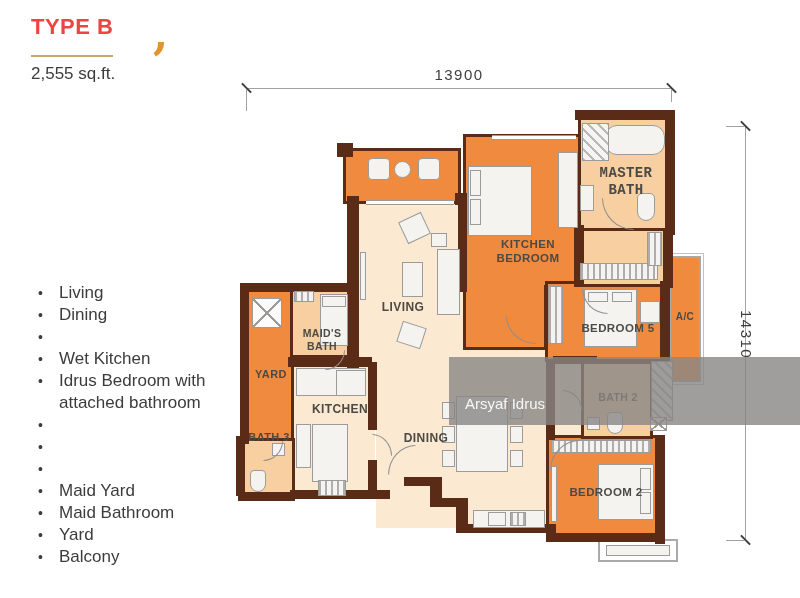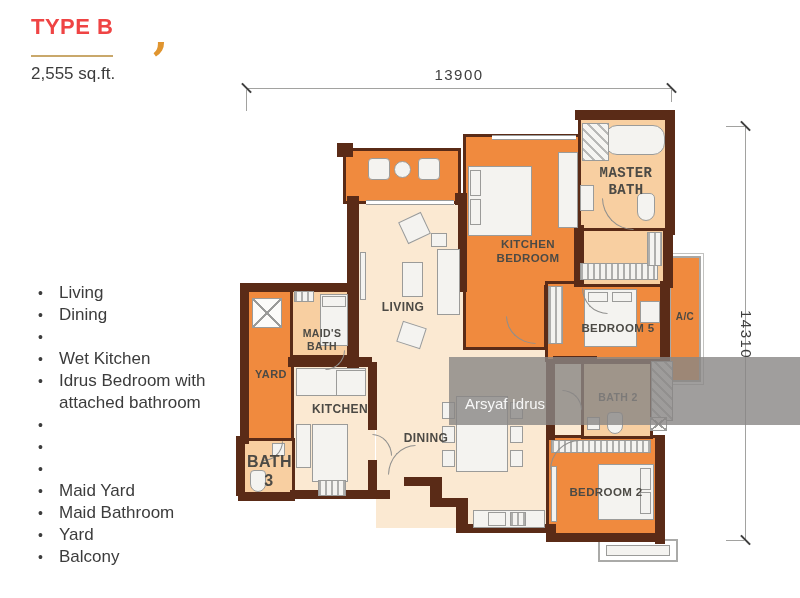--- a/index.html
+++ b/index.html
@@ -243,21 +243,21 @@
     <div class="arc" style="left:325px;top:350px;width:20px;height:20px;border-radius:0 0 100% 0;border-color:transparent #8f8f8d #8f8f8d transparent;"></div>
 
     <div class="rlabel" style="left:363px;top:300px;width:80px;font-size:12px;">LIVING</div>
     <div class="rlabel" style="left:386px;top:431px;width:80px;font-size:12px;">DINING</div>
     <div class="rlabel" style="left:284px;top:402px;width:80px;font-size:12px;margin-left:16px;">KITCHEN</div>
     <div class="rlabel" style="left:478px;top:238px;width:100px;font-size:11.5px;">KITCHEN BEDROOM</div>
     <div class="rlabel" style="left:586px;top:165px;width:80px;font-size:14px;font-family:Liberation Mono, monospace;">MASTER BATH</div>
     <div class="rlabel" style="left:566px;top:322px;width:104px;font-size:11.5px;">BEDROOM 5</div>
     <div class="rlabel" style="left:554px;top:486px;width:104px;font-size:11.5px;">BEDROOM 2</div>
     <div class="rlabel" style="left:584px;top:391px;width:68px;font-size:10.5px;">BATH 2</div>
-    <div class="rlabel" style="left:247px;top:452px;width:44px;font-size:16px;">BATH 3</div>
+    <div class="rlabel" style="left:247px;top:431px;width:44px;font-size:11px;">BATH 3</div>
     <div class="rlabel" style="left:291px;top:327px;width:62px;font-size:10.5px;">MAID'S BATH</div>
     <div class="rlabel" style="left:243px;top:368px;width:56px;font-size:11px;">YARD</div>
     <div class="rlabel" style="left:667px;top:311px;width:36px;font-size:10px;">A/C</div>
 
     <div class="dim" style="left:246px;top:88px;width:426px;height:1px;"></div>
     <div class="tick" style="left:240px;top:87px;"></div>
     <div class="tick" style="left:665px;top:87px;"></div>
     <div class="dim" style="left:246px;top:89px;width:1px;height:22px;"></div>
     <div class="dim" style="left:671px;top:89px;width:1px;height:13px;"></div>
     <div class="dimlabel" style="left:409px;top:66px;width:100px;">13900</div>

